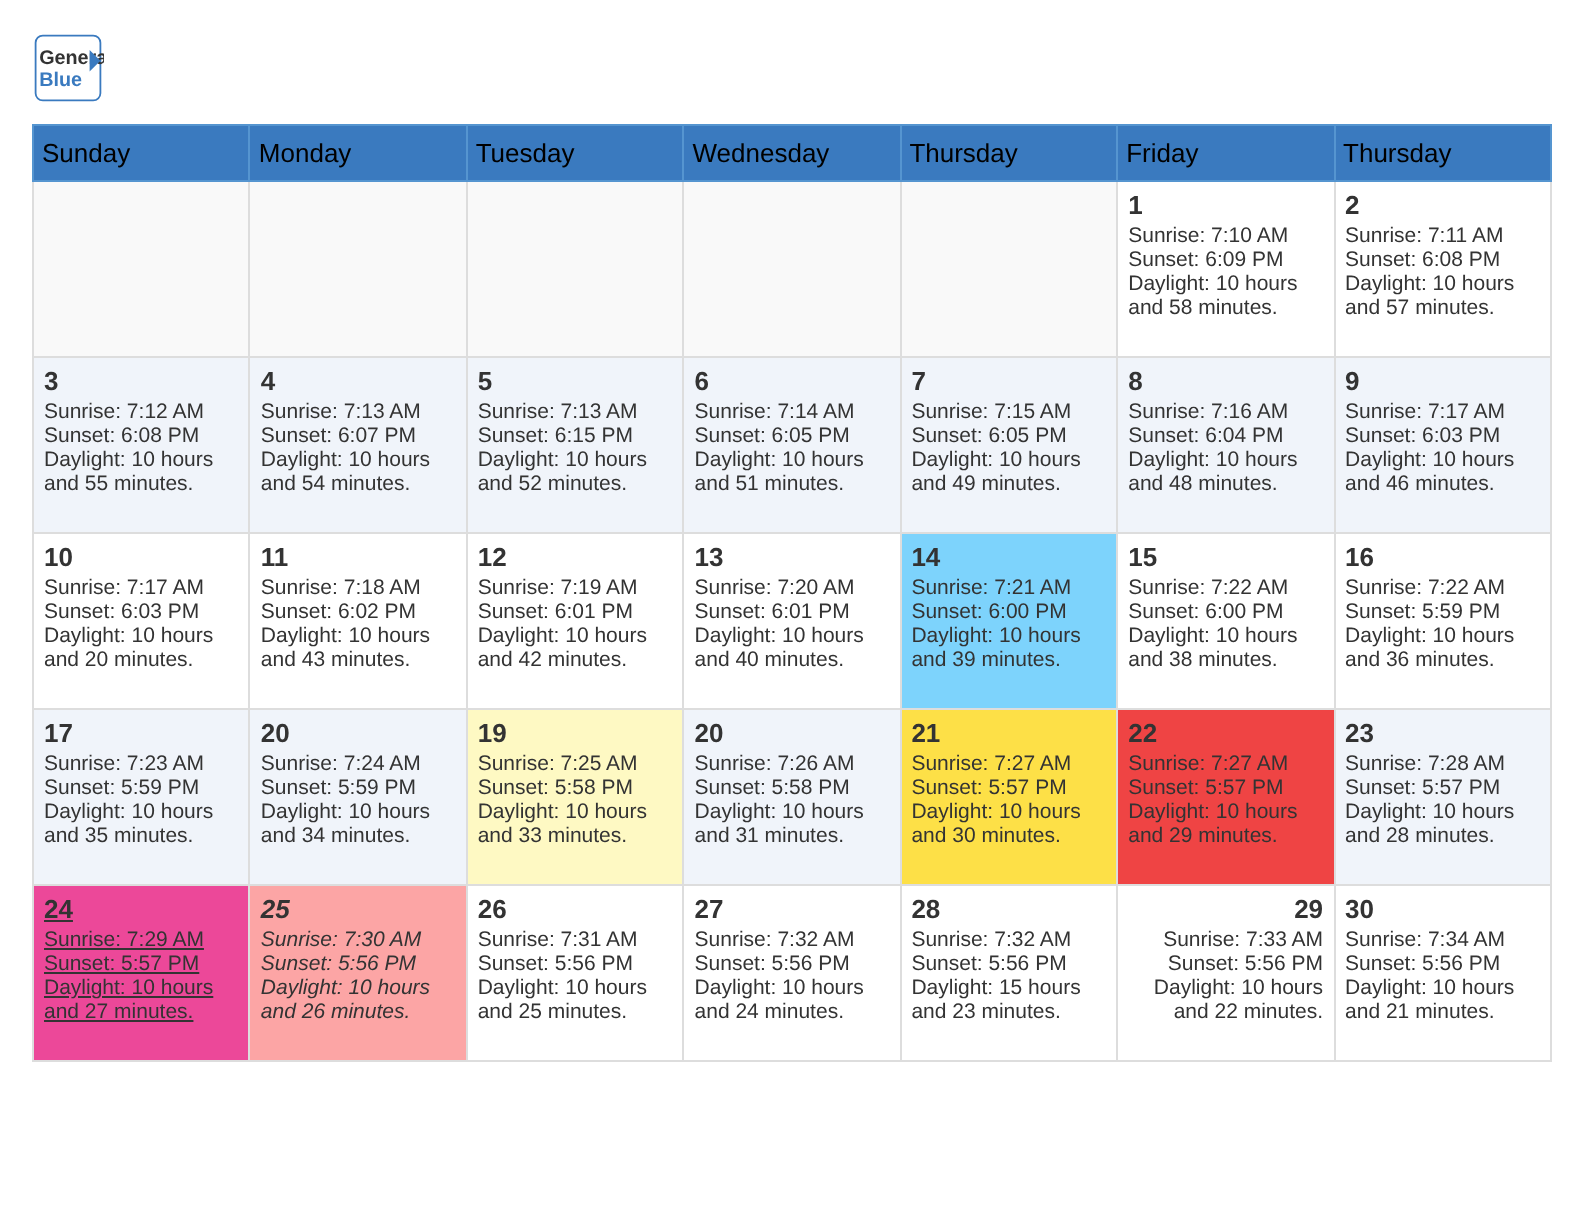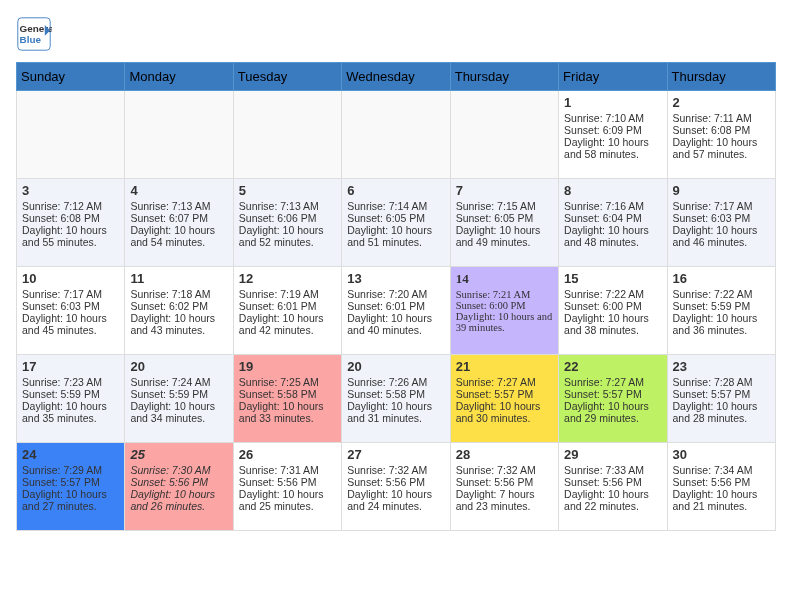--- a/index.html
+++ b/index.html
@@ -149,21 +149,21 @@
         </td>
         <td style="background: rgb(240, 244, 250);">
           <span class="day-num">4</span>
           <div>Sunrise: 7:13 AM</div>
           <div>Sunset: 6:07 PM</div>
           <div>Daylight: 10 hours and 54 minutes.</div>
         </td>
         <td style="background: rgb(240, 244, 250);">
           <span class="day-num">5</span>
           <div>Sunrise: 7:13 AM</div>
-          <div>Sunset: 6:06 PM</div>
+          <div>Sunset: 6:15 PM</div>
           <div>Daylight: 10 hours and 52 minutes.</div>
         </td>
         <td style="background: rgb(240, 244, 250);">
           <span class="day-num">6</span>
           <div>Sunrise: 7:14 AM</div>
           <div>Sunset: 6:05 PM</div>
           <div>Daylight: 10 hours and 51 minutes.</div>
         </td>
         <td style="background: rgb(240, 244, 250);">
           <span class="day-num">7</span>
@@ -182,41 +182,41 @@
           <div>Sunrise: 7:17 AM</div>
           <div>Sunset: 6:03 PM</div>
           <div>Daylight: 10 hours and 46 minutes.</div>
         </td>
       </tr>
       <tr>
         <td style="background: rgb(255, 255, 255); margin-top: 12px;">
           <span class="day-num">10</span>
           <div>Sunrise: 7:17 AM</div>
           <div>Sunset: 6:03 PM</div>
-          <div>Daylight: 10 hours and 45 minutes.</div>
+          <div>Daylight: 10 hours and 20 minutes.</div>
         </td>
         <td style="background: rgb(255, 255, 255);">
           <span class="day-num">11</span>
           <div>Sunrise: 7:18 AM</div>
           <div>Sunset: 6:02 PM</div>
           <div>Daylight: 10 hours and 43 minutes.</div>
         </td>
         <td style="background: rgb(255, 255, 255);">
           <span class="day-num">12</span>
           <div>Sunrise: 7:19 AM</div>
           <div>Sunset: 6:01 PM</div>
           <div>Daylight: 10 hours and 42 minutes.</div>
         </td>
         <td style="background: rgb(255, 255, 255);">
           <span class="day-num">13</span>
           <div>Sunrise: 7:20 AM</div>
           <div>Sunset: 6:01 PM</div>
           <div>Daylight: 10 hours and 40 minutes.</div>
         </td>
-        <td style="background: #c4b5fd; font-family: Liberation Serif, serif;">
+        <td style="background: #7dd3fc;">
           <span class="day-num">14</span>
           <div>Sunrise: 7:21 AM</div>
           <div>Sunset: 6:00 PM</div>
           <div>Daylight: 10 hours and 39 minutes.</div>
         </td>
         <td style="background: rgb(255, 255, 255);">
           <span class="day-num">15</span>
           <div>Sunrise: 7:22 AM</div>
           <div>Sunset: 6:00 PM</div>
           <div>Daylight: 10 hours and 38 minutes.</div>
@@ -234,53 +234,53 @@
           <div>Sunrise: 7:23 AM</div>
           <div>Sunset: 5:59 PM</div>
           <div>Daylight: 10 hours and 35 minutes.</div>
         </td>
         <td style="background: rgb(240, 244, 250);">
           <span class="day-num">20</span>
           <div>Sunrise: 7:24 AM</div>
           <div>Sunset: 5:59 PM</div>
           <div>Daylight: 10 hours and 34 minutes.</div>
         </td>
-        <td style="background: #fca5a5;">
+        <td style="background: #fef9c3;">
           <span class="day-num">19</span>
           <div>Sunrise: 7:25 AM</div>
           <div>Sunset: 5:58 PM</div>
           <div>Daylight: 10 hours and 33 minutes.</div>
         </td>
         <td style="background: rgb(240, 244, 250);">
           <span class="day-num">20</span>
           <div>Sunrise: 7:26 AM</div>
           <div>Sunset: 5:58 PM</div>
           <div>Daylight: 10 hours and 31 minutes.</div>
         </td>
         <td style="background: #fde047;">
           <span class="day-num">21</span>
           <div>Sunrise: 7:27 AM</div>
           <div>Sunset: 5:57 PM</div>
           <div>Daylight: 10 hours and 30 minutes.</div>
         </td>
-        <td style="background: #bef264; margin-top: 20px;">
+        <td style="background: #ef4444; margin-top: 20px;">
           <span class="day-num">22</span>
           <div>Sunrise: 7:27 AM</div>
           <div>Sunset: 5:57 PM</div>
           <div>Daylight: 10 hours and 29 minutes.</div>
         </td>
         <td style="background: rgb(240, 244, 250);">
           <span class="day-num">23</span>
           <div>Sunrise: 7:28 AM</div>
           <div>Sunset: 5:57 PM</div>
           <div>Daylight: 10 hours and 28 minutes.</div>
         </td>
       </tr>
       <tr>
-        <td style="background: #3b82f6;">
+        <td style="background: #ec4899; text-decoration: underline;">
           <span class="day-num">24</span>
           <div>Sunrise: 7:29 AM</div>
           <div>Sunset: 5:57 PM</div>
           <div>Daylight: 10 hours and 27 minutes.</div>
         </td>
         <td style="background: #fca5a5; font-style: italic;">
           <span class="day-num">25</span>
           <div>Sunrise: 7:30 AM</div>
           <div>Sunset: 5:56 PM</div>
           <div>Daylight: 10 hours and 26 minutes.</div>
@@ -294,23 +294,23 @@
         <td style="background: rgb(255, 255, 255);">
           <span class="day-num">27</span>
           <div>Sunrise: 7:32 AM</div>
           <div>Sunset: 5:56 PM</div>
           <div>Daylight: 10 hours and 24 minutes.</div>
         </td>
         <td style="background: rgb(255, 255, 255);">
           <span class="day-num">28</span>
           <div>Sunrise: 7:32 AM</div>
           <div>Sunset: 5:56 PM</div>
-          <div>Daylight: 7 hours and 23 minutes.</div>
-        </td>
-        <td style="background: rgb(255, 255, 255);">
+          <div>Daylight: 15 hours and 23 minutes.</div>
+        </td>
+        <td style="background: rgb(255, 255, 255); text-align: right;">
           <span class="day-num">29</span>
           <div>Sunrise: 7:33 AM</div>
           <div>Sunset: 5:56 PM</div>
           <div>Daylight: 10 hours and 22 minutes.</div>
         </td>
         <td style="background: rgb(255, 255, 255);">
           <span class="day-num">30</span>
           <div>Sunrise: 7:34 AM</div>
           <div>Sunset: 5:56 PM</div>
           <div>Daylight: 10 hours and 21 minutes.</div>

